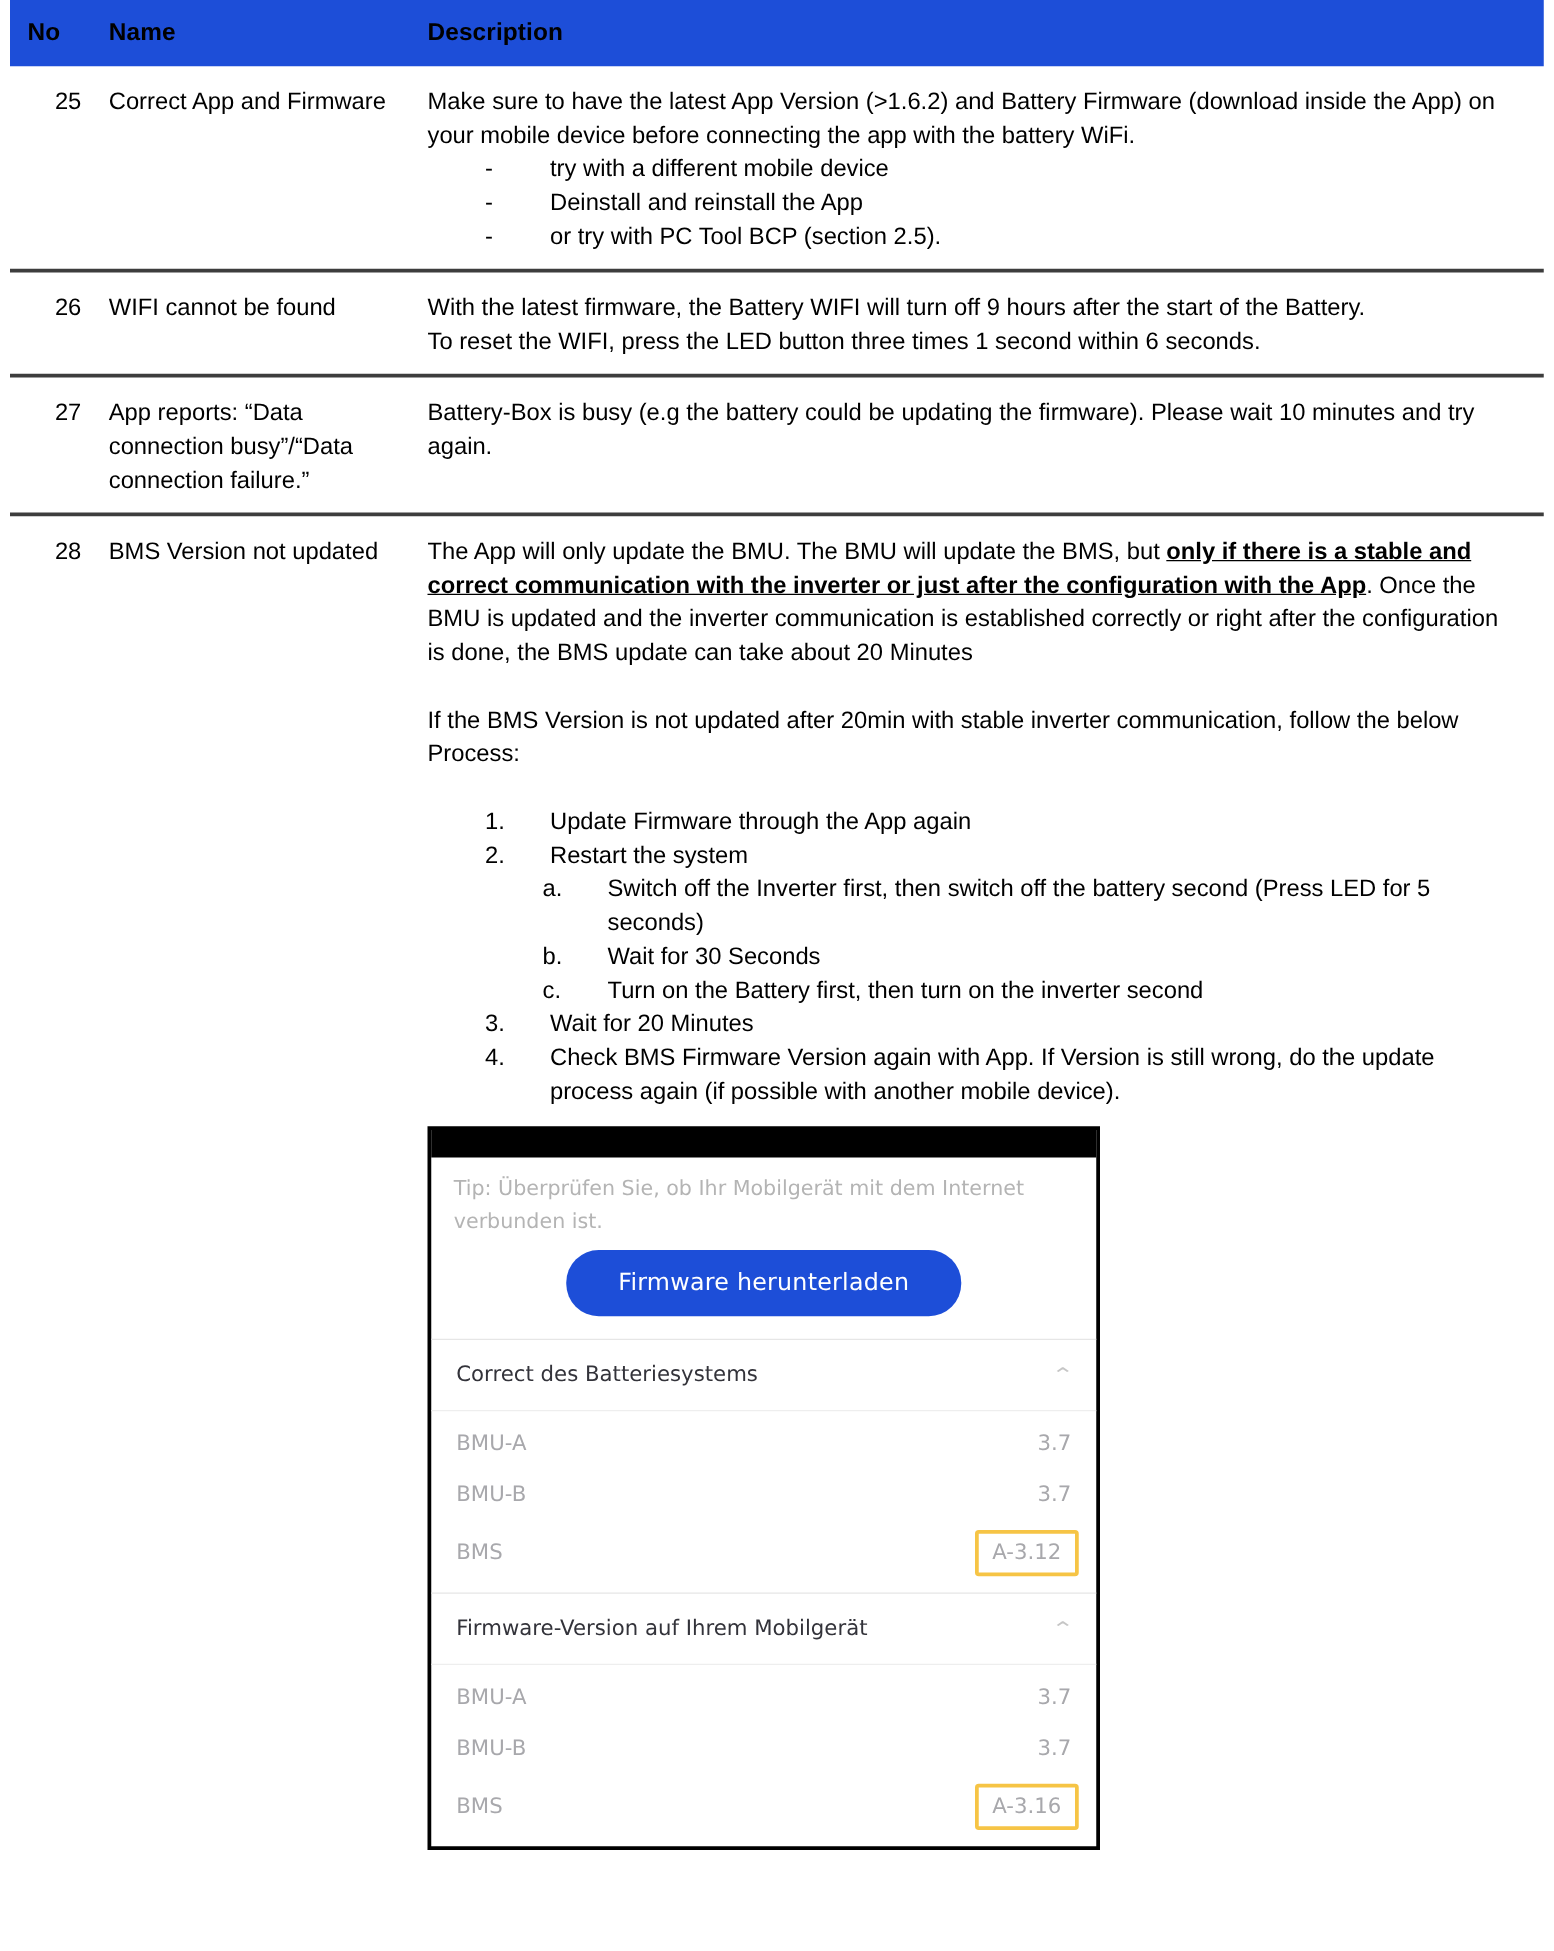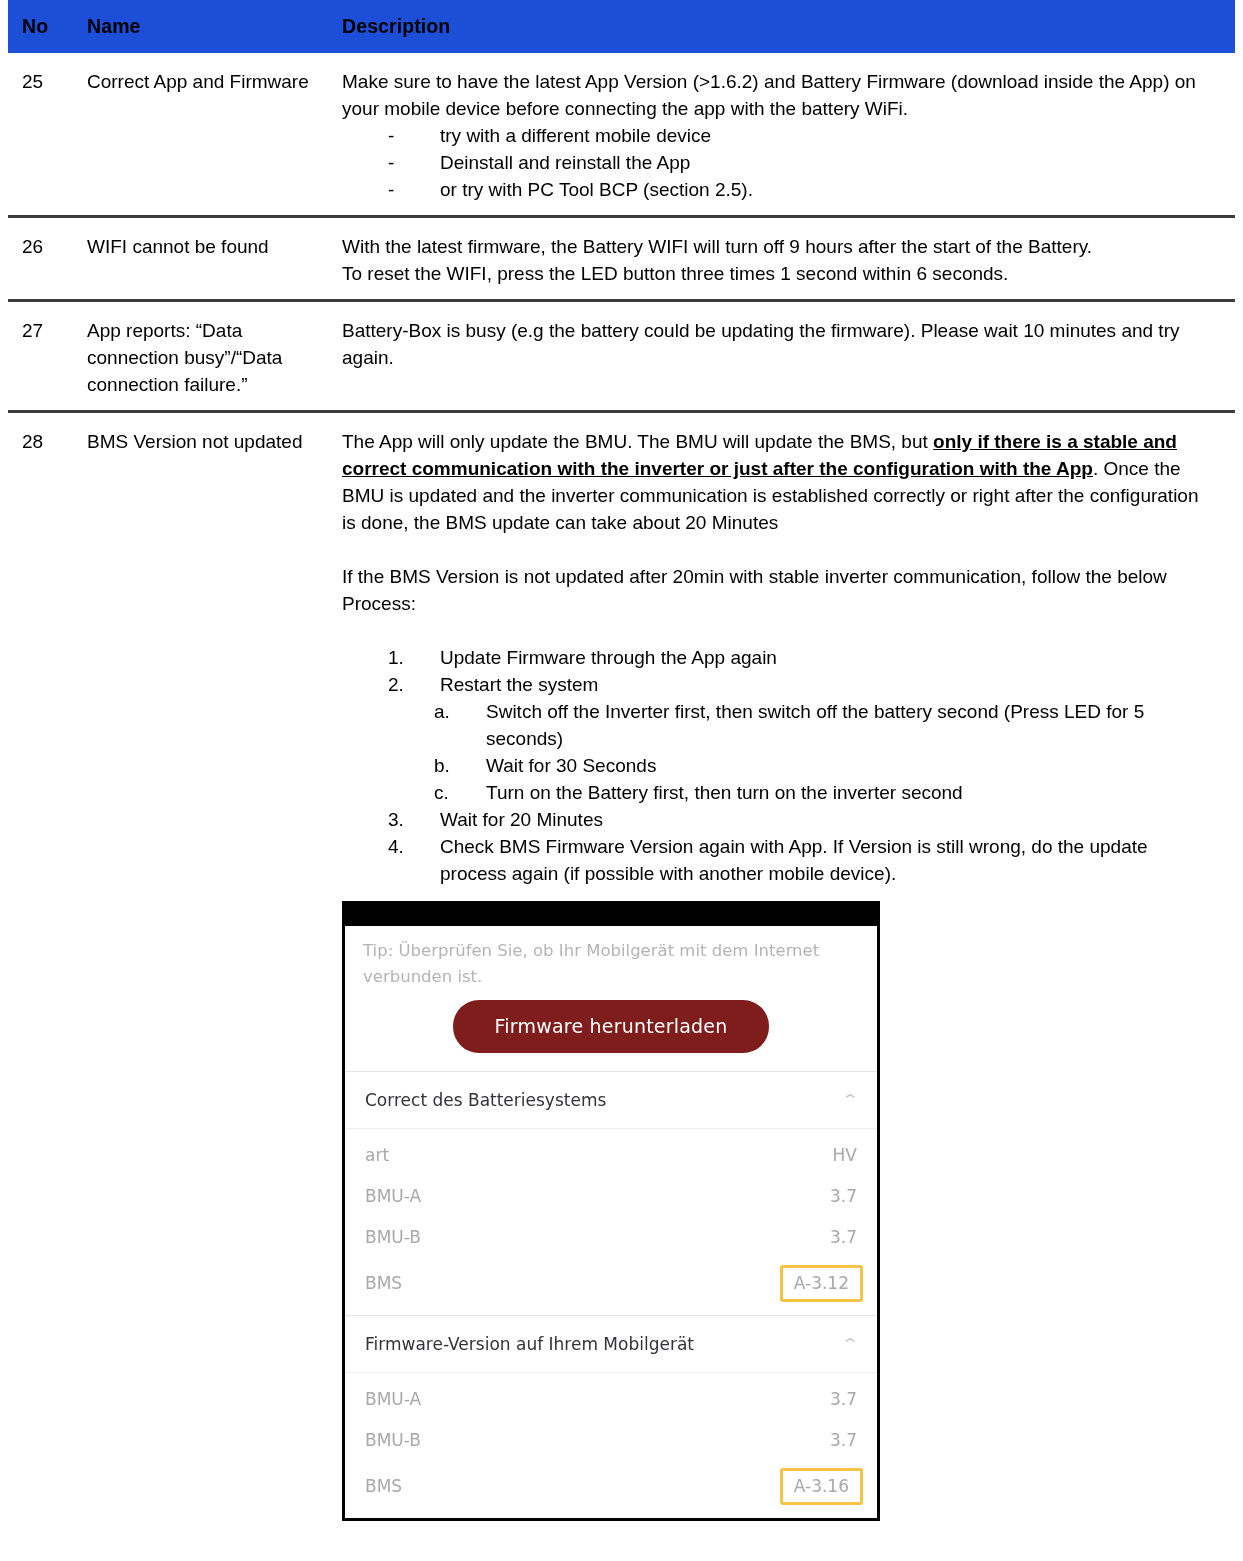--- a/index.html
+++ b/index.html
@@ -49,20 +49,21 @@
     height: 3px;
     background: #3d3d3d;
     margin: 0;
     width: 1227px;
   }
   .cell-no {
     width: 65px; flex: 0 0 65px;
     font-size: 19px;
     line-height: 27px;
     padding-top: 1px;
+    text-align: center;
   }
   .cell-name {
     width: 255px; flex: 0 0 255px;
     font-size: 19px;
     line-height: 27px;
     padding-right: 14px;
     padding-top: 1px;
   }
   .cell-desc {
     flex: 1 1 auto;
@@ -145,21 +146,21 @@
     font-size: 16.5px;
     line-height: 26px;
     padding: 12px 18px 0 18px;
   }
   .dl-btn-row {
     display: flex;
     justify-content: center;
     padding: 10px 0 18px 0;
   }
   .dl-btn {
-    background: #7f1d1d;
+    background: #1d4ed8;
     color: #ffffff;
     font-size: 19px;
     border-radius: 26px;
     padding: 13px 42px;
     text-align: center;
     letter-spacing: 0.2px;
   }
   .sec-head {
     border-top: 1px solid #e6e6e6;
     display: flex;
@@ -306,24 +307,20 @@
             <div class="dl-btn-row">
               <div class="dl-btn">Firmware herunterladen</div>
             </div>
 
             <div class="sec-head">
               <span>Correct des Batteriesystems</span>
               <span class="chev">⌃</span>
             </div>
             <div class="fw-list">
               <div class="fw-row">
-                <span>art</span>
-                <span class="fw-val">HV</span>
-              </div>
-              <div class="fw-row">
                 <span>BMU-A</span>
                 <span class="fw-val">3.7</span>
               </div>
               <div class="fw-row">
                 <span>BMU-B</span>
                 <span class="fw-val">3.7</span>
               </div>
               <div class="fw-row">
                 <span>BMS</span>
                 <span class="fw-val hl">A-3.12</span>

